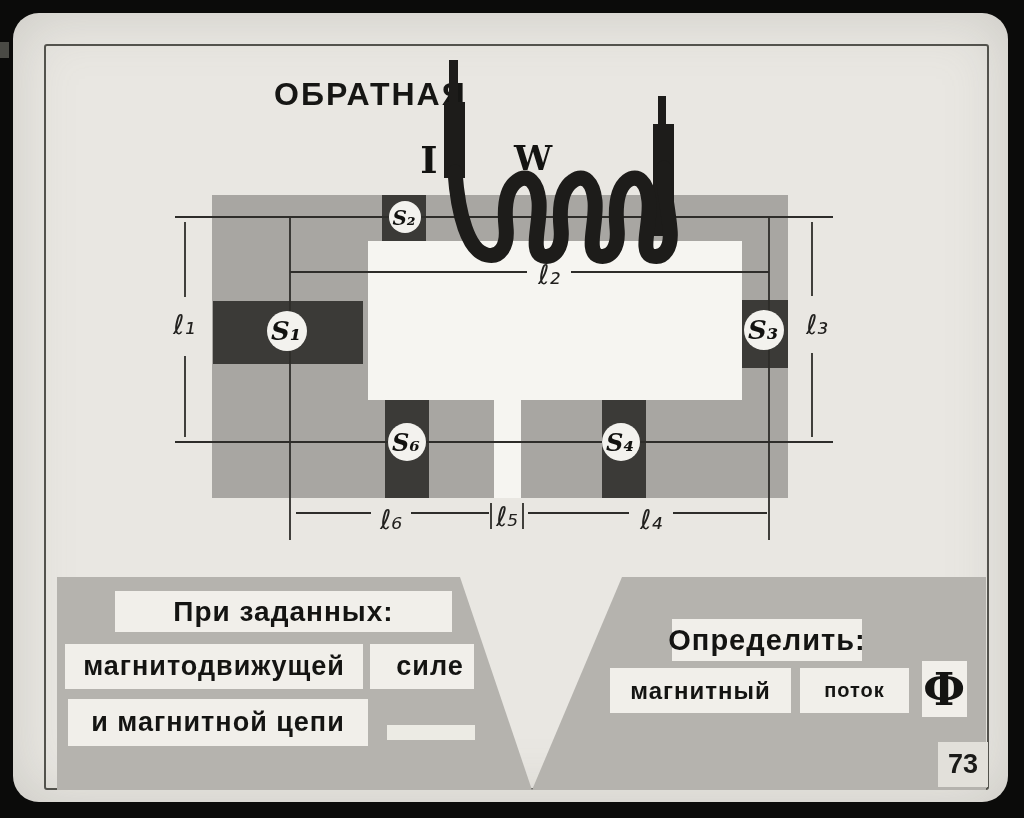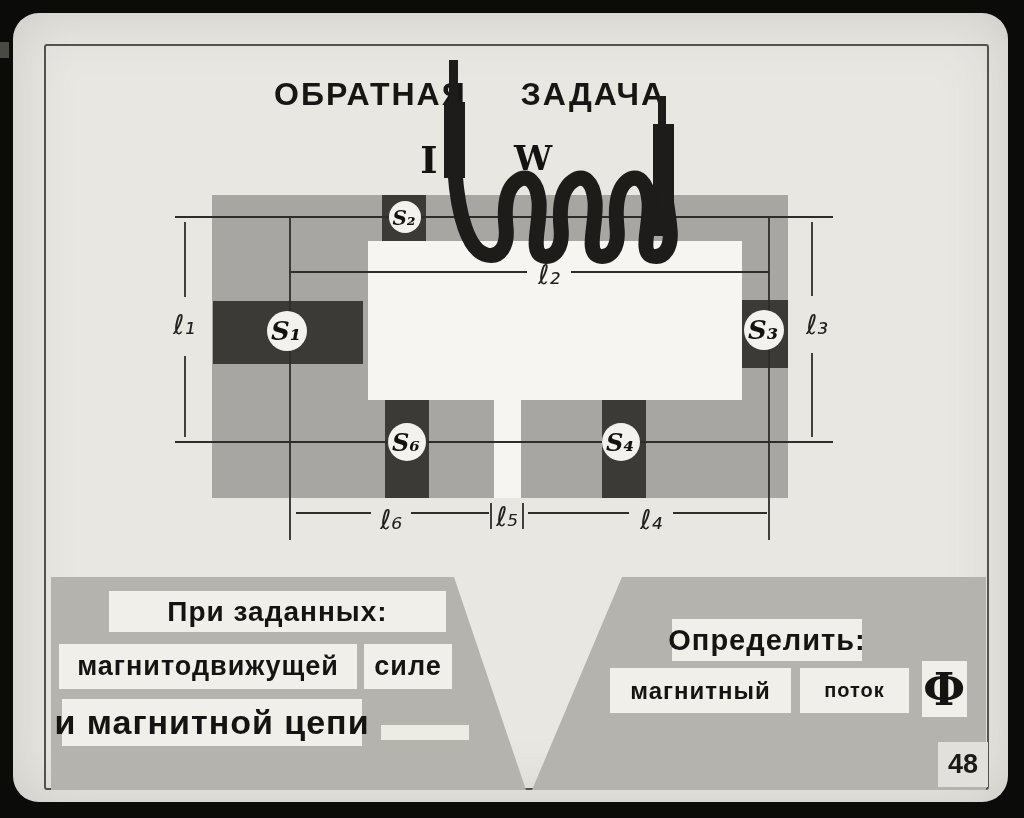--- a/index.html
+++ b/index.html
@@ -11,29 +11,29 @@
   .film-mark{position:absolute;background:#4a4a45;}
   .inner-border{position:absolute;left:44px;top:44px;width:941px;height:742px;
                 border:2px solid rgba(58,57,52,.85);border-radius:3px;}
   .title{position:absolute;left:274px;top:76px;display:flex;gap:54px;
          font-weight:bold;font-size:32px;letter-spacing:2px;color:#161614;white-space:nowrap;}
   .diagram-svg{position:absolute;left:0;top:0;}
   .slabel{font-family:"DejaVu Serif",serif;font-style:italic;font-weight:bold;fill:#121210;text-anchor:middle;}
   .dlabel{font-family:"DejaVu Sans",sans-serif;font-style:italic;font-size:27px;fill:#22211f;text-anchor:middle;}
   .iwlabel{font-family:"DejaVu Serif",serif;font-weight:bold;fill:#131311;text-anchor:middle;}
   .panel{position:absolute;top:577px;height:213px;background:#b5b3ae;}
-  .panel-left{left:51px;width:475px;clip-path:polygon(0 0,403px 0,475px 213px,0 213px);text-decoration:underline;}
+  .panel-left{left:57px;width:475px;clip-path:polygon(0 0,403px 0,475px 213px,0 213px);text-decoration:underline;}
   .panel-right{left:530px;width:456px;clip-path:polygon(92px 0,456px 0,456px 213px,2px 213px);}
   .strip{position:absolute;background:#f1efea;color:#141412;font-weight:bold;
          display:flex;align-items:center;justify-content:center;white-space:nowrap;
          letter-spacing:1px;}
   .g1{left:58px;top:14px;width:337px;height:41px;font-size:28px;}
   .g2a{left:8px;top:67px;width:298px;height:45px;font-size:27px;}
-  .g2b{left:313px;top:67px;width:88px;height:45px;font-size:27px;}
-  .g3{left:11px;top:122px;width:300px;height:47px;font-size:34px;}
+  .g2b{left:313px;top:67px;width:88px;height:45px;font-size:27px;padding-left:16px;}
+  .g3{left:11px;top:122px;width:300px;height:47px;font-size:27px;}
   .gdash{position:absolute;left:330px;top:148px;width:88px;height:15px;background:#ecebe4;}
   .f1{left:142px;top:26px;width:190px;height:42px;font-size:29px;margin-top:16px;}
   .f2a{left:80px;top:91px;width:181px;height:45px;font-size:24px;}
   .f2b{left:270px;top:91px;width:109px;height:45px;font-size:20px;}
   .fsym{left:392px;top:84px;width:45px;height:56px;font-size:44px;
         font-family:"DejaVu Serif",serif;}
   .page-num{position:absolute;left:938px;top:742px;width:50px;height:45px;
             background:#e2e0da;color:#1a1a18;font-weight:bold;font-size:27px;
             display:flex;align-items:center;justify-content:center;}
 </style>
@@ -41,21 +41,20 @@
 <body>
 
 <div class="stage">
 
   <div class="slide"></div>
   <div class="film-mark" style="left:0;top:42px;width:9px;height:16px;"></div>
   <div class="inner-border"></div>
 
   <div class="title">
     <span>ОБРАТНАЯ</span>
-    <span>ЗАДАЧА</span>
   </div>
 
   <svg class="diagram-svg" width="1024" height="818" viewBox="0 0 1024 818">
 
     <g>
       <rect x="368" y="241" width="374" height="159" fill="#f6f5f1"></rect>
       <rect x="494" y="400" width="27" height="98" fill="#f6f5f1"></rect>
       <rect x="212" y="195" width="576" height="46" fill="#a8a6a2"></rect>
       <rect x="212" y="195" width="156" height="302" fill="#a8a6a2"></rect>
       <rect x="742" y="195" width="46" height="302" fill="#a8a6a2"></rect>
@@ -147,15 +146,15 @@
     <div class="gdash"></div>
   </div>
 
   <div class="panel panel-right">
     <div class="strip f1">Определить:</div>
     <div class="strip f2a">магнитный</div>
     <div class="strip f2b">поток</div>
     <div class="strip fsym">Ф</div>
   </div>
 
-  <div class="page-num">48</div>
+  <div class="page-num">73</div>
 
 </div>
 
 </body></html>

